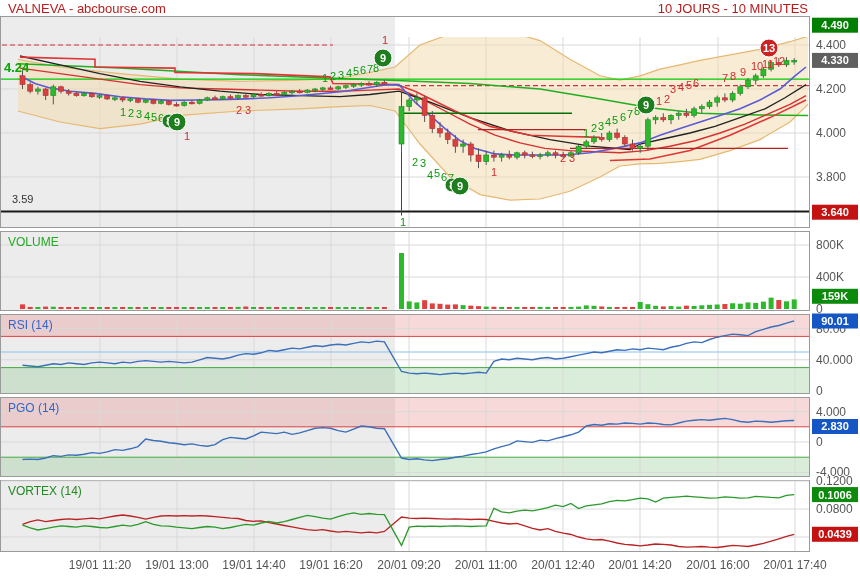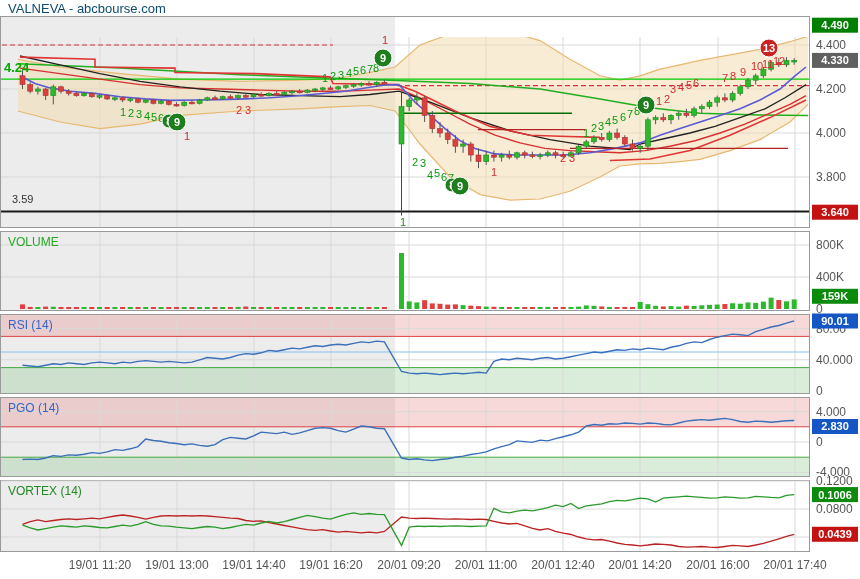--- a/index.html
+++ b/index.html
@@ -1,30 +1,31 @@
 <!DOCTYPE html>
 <html><head>
 <meta charset="utf-8">
 <style>
   html,body{margin:0;padding:0;background:#fff;}
   #app{position:relative;width:860px;height:579px;font-family:"Liberation Sans",sans-serif;background:#fff;overflow:hidden;}
-  #titlebar{position:absolute;left:0;top:0;width:860px;height:17px;font-size:13px;color:#0c4a6e;}
+  #titlebar{position:absolute;left:0;top:0;width:860px;height:17px;font-size:13px;color:#b91c1c;}
   #titlebar .t{position:absolute;left:8px;top:1px;}
   #titlebar .tf{position:absolute;right:52px;top:1px;}
   #legend{position:absolute;left:1px;top:17px;width:808px;height:20px;display:flex;align-items:stretch;background:#e7e7e7;border-bottom:1px solid #c4c4c4;font-size:12px;box-sizing:border-box;}
   #legend .cell{display:flex;align-items:center;padding:0 9px;border-right:1px solid #cfcfcf;white-space:nowrap;}
   #legend .fill{flex:1;border-right:1px solid #cfcfcf;}
   svg text{font-family:"Liberation Sans",sans-serif;}
 </style>
 </head>
 <body>
 
 <div id="app">
   <div id="titlebar">
     <span class="t">VALNEVA - abcbourse.com</span>
+    <span class="tf">10 JOURS - 10 MINUTES</span>
   </div>
   <div id="legend">
       <span class="cell" style="color: rgb(38, 38, 184);">MM (7)</span>
       <span class="cell" style="color: rgb(204, 34, 34);">MM (20)</span>
       <span class="cell" style="color: rgb(224, 169, 95);">BOLL (20, 2)</span>
       <span class="cell" style="color: rgb(24, 160, 24);">MM (100)</span>
       <span class="cell" style="color: rgb(34, 34, 34);">MM (14)</span>
       <span class="cell" style="color: rgb(34, 34, 34);">EVT</span>
       <span class="cell" style="color: rgb(204, 34, 34);">SUPERTREND (10, 3)</span>
       <span class="cell" style="color: rgb(10, 122, 10);">DEMARK</span>

